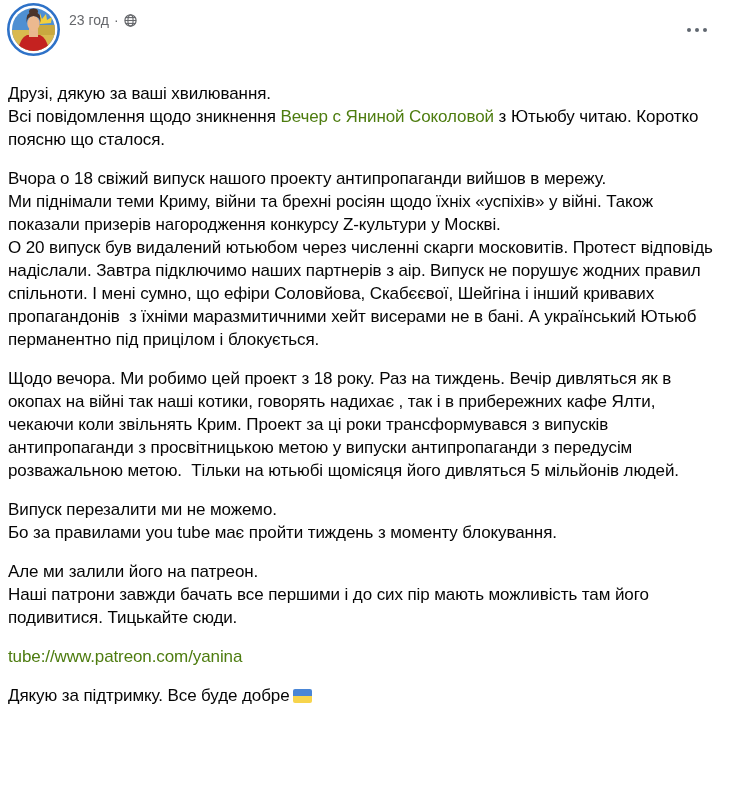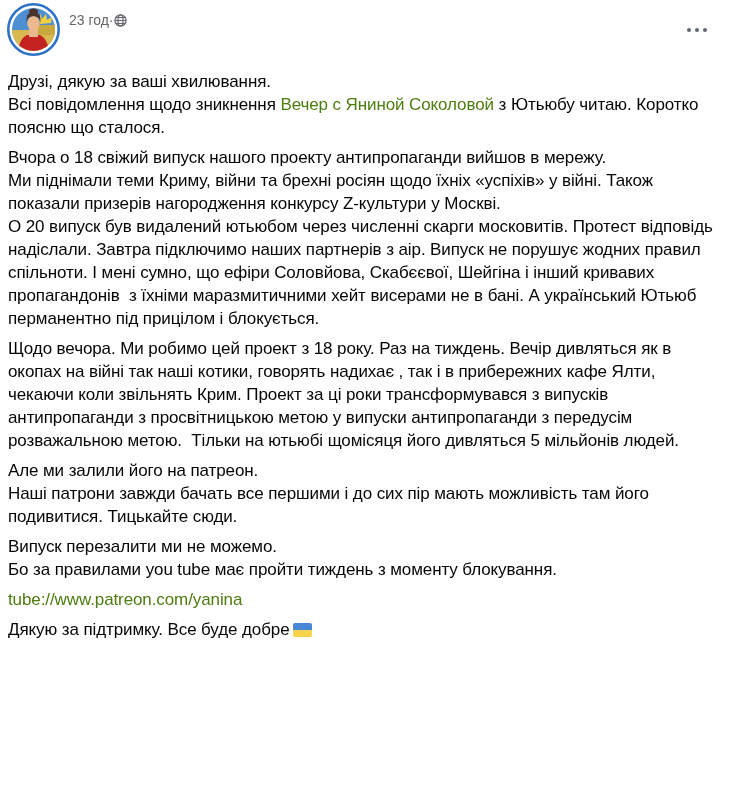--- a/index.html
+++ b/index.html
@@ -33,21 +33,21 @@
   .author-name {
     font-size: 17px;
     font-weight: bold;
     color: #050505;
     text-decoration: none;
     letter-spacing: .1px;
     cursor: pointer;
   }
   .verified-badge { display: inline-flex; margin-top: 1px; }
   .meta-row {
-    display: flex; align-items: center; 
+    display: flex; align-items: center; gap: 5px;
     margin-top: 4px;
     font-size: 14px;
     color: #65676b;
   }
   .meta-time { cursor: pointer; }
   .meta-sep { color: #65676b; }
   .globe { display: inline-flex; margin-top: 1px; }
   .more-button {
     position: absolute;
     right: 18px; top: 22px;
@@ -62,21 +62,21 @@
   }
 
   
   .post-text {
     padding: 5px 14px 0 8px;
     font-size: 17px;
     line-height: 23px;
     letter-spacing: -0.1px;
   }
   .paragraph {
-    margin: 4px 0 7px 0;
+    margin: 16px 0 7px 0;
     white-space: pre-wrap;
   }
   .inline-link {
     color: #4d7c0f;
     text-decoration: none;
     cursor: pointer;
   }
   .heart { color: #f0232e; font-size: 17px; }
   .flag-ua {
     display: inline-block;
@@ -139,21 +139,21 @@
     </button>
   </div>
 
   <div class="post-text">
       <div class="paragraph"><span>Друзі, дякую за ваші хвилювання.
 Всі повідомлення щодо зникнення </span><a class="inline-link" href="#">Вечер с Яниной Соколовой</a><span> з Ютьюбу читаю. Коротко поясню що сталося.</span></div>
       <div class="paragraph"><span>Вчора о 18 свіжий випуск нашого проекту антипропаганди вийшов в мережу.
 Ми піднімали теми Криму, війни та брехні росіян щодо їхніх «успіхів» у війні. Також показали призерів нагородження конкурсу Z-культури у Москві.
 О 20 випуск був видалений ютьюбом через численні скарги московитів. Протест відповідь надіслали. Завтра підключимо наших партнерів з аір. Випуск не порушує жодних правил спільноти. І мені сумно, що ефіри Соловйова, Скабєєвої, Шейгіна і інший кривавих пропагандонів  з їхніми маразмитичними хейт висерами не в бані. А український Ютьюб перманентно під прицілом і блокується.</span></div>
       <div class="paragraph"><span>Щодо вечора. Ми робимо цей проект з 18 року. Раз на тиждень. Вечір дивляться як в окопах на війні так наші котики, говорять надихає , так і в прибережних кафе Ялти, чекаючи коли звільнять Крим. Проект за ці роки трансформувався з випусків антипропаганди з просвітницькою метою у випуски антипропаганди з передусім розважальною метою.  Тільки на ютьюбі щомісяця його дивляться 5 мільйонів людей.</span></div>
+      <div class="paragraph"><span>Випуск перезалити ми не можемо.
+Бо за правилами you tube має пройти тиждень з моменту блокування.</span></div>
       <div class="paragraph"><span>Але ми залили його на патреон.
 Наші патрони завжди бачать все першими і до сих пір мають можливість там його подивитися. Тицькайте сюди.</span></div>
-      <div class="paragraph"><span>Випуск перезалити ми не можемо.
-Бо за правилами you tube має пройти тиждень з моменту блокування.</span></div>
       <div class="paragraph"><a class="inline-link" href="#">tube://www.patreon.com/yanina</a></div>
       <div class="paragraph"><span>Дякую за підтримку. Все буде добре</span><span class="flag-ua"></span></div>
     </div>
 
 </div>
 
 </body></html>

